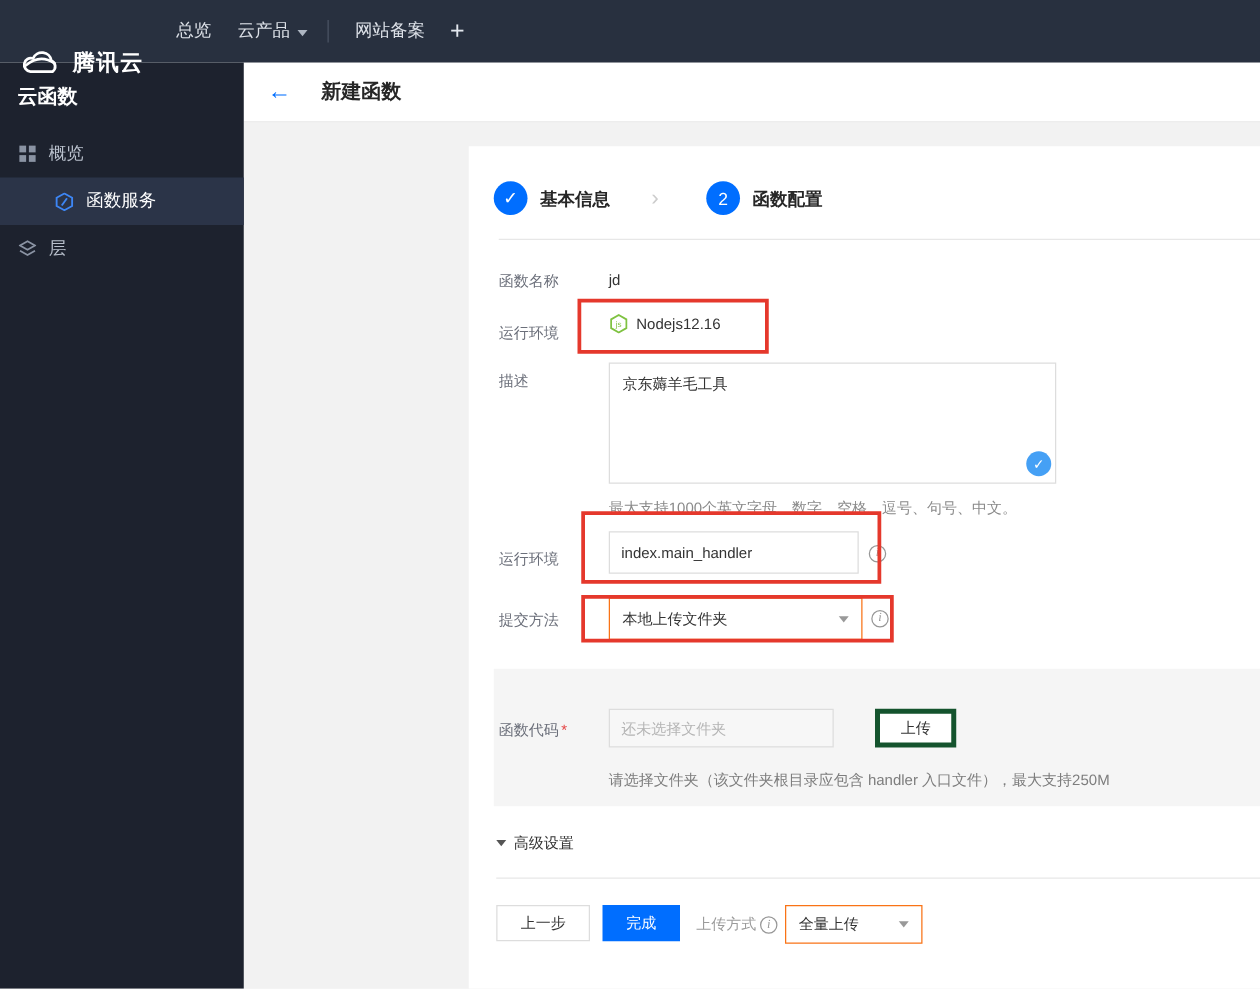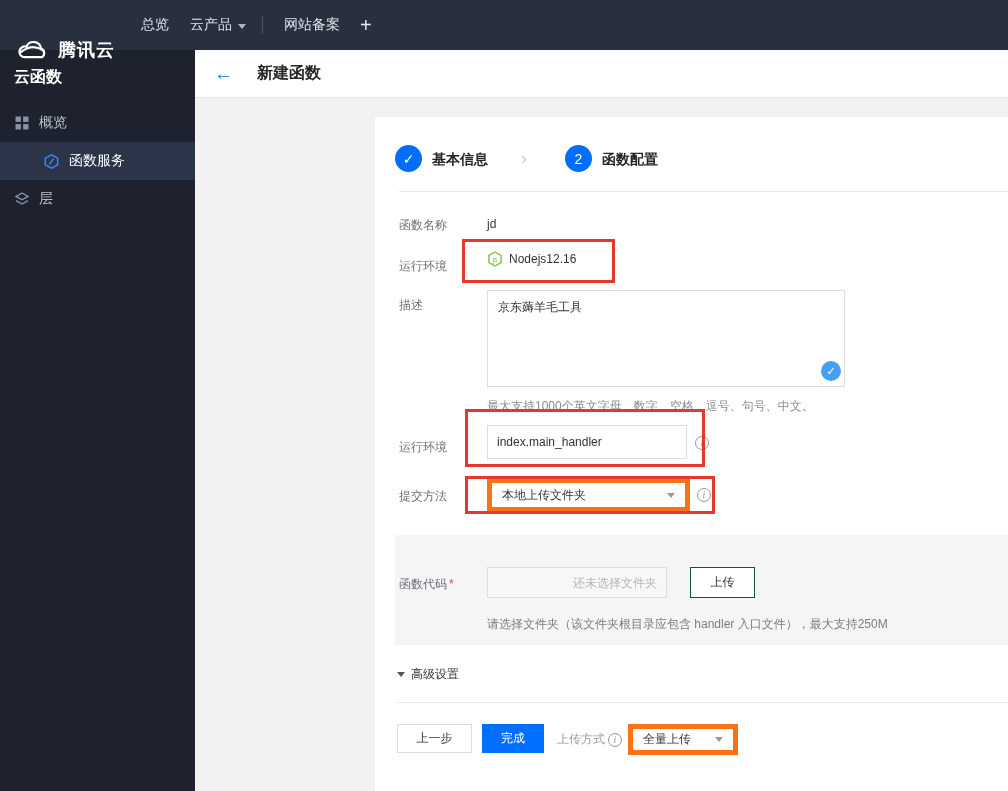--- a/index.html
+++ b/index.html
@@ -45,35 +45,35 @@
   .steps-divider { position:absolute; top:74px; left:24px; right:0; height:1px; background:#e7e7e7; }
 
   
   .f-label { position:absolute; left:24px; width:84px; font-size:12px; color:#6b6f7a; }
   .f-value { position:absolute; font-size:12px; color:#333; }
   .runtime-group { position:absolute; left:112px; top:134px; display:flex; align-items:center; gap:6px; font-size:12px; color:#333; }
   .desc-textarea { position:absolute; left:112px; top:173px; width:358px; height:97px; border:1px solid #ddd; font-size:12px; color:#333; padding:8px 10px; resize:none; outline:none; font-family:inherit; background:#fff; }
   .valid-check { position:absolute; left:446px; top:244px; width:20px; height:20px; border-radius:50%; background:#45a0f5; color:#fff; font-size:11px; display:flex; align-items:center; justify-content:center; }
   .hint { position:absolute; font-size:12px; color:#8a8a8a; }
   .text-input { position:absolute; border:1px solid #ddd; font-size:12px; color:#333; padding:0 9px; outline:none; font-family:inherit; background:#fff; }
-  .select-box { position:absolute; border:5px solid #f97316; background:#fff; display:flex; align-items:center; justify-content:space-between; padding:0 10px; font-size:12px; color:#333; cursor:pointer; }
+  .select-box { position:absolute; border:1px solid #f97316; background:#fff; display:flex; align-items:center; justify-content:space-between; padding:0 10px; font-size:12px; color:#333; cursor:pointer; }
   .caret-down { width:0; height:0; border-left:4px solid transparent; border-right:4px solid transparent; border-top:5px solid #999; }
   .info-icon { position:absolute; width:14px; height:14px; border:1px solid #979797; border-radius:50%; color:#979797; font-size:10px; display:flex; align-items:center; justify-content:center; cursor:pointer; font-family:"Liberation Serif","DejaVu Serif",serif; }
   .info-icon::after { content:"i"; font-style:italic; line-height:1; }
   .info-inline { position:static; flex:none; }
 
   .red-box { position:absolute; border:3px solid #e5382c; background:transparent; pointer-events:none; z-index:6; }
 
   
   .code-section { position:absolute; left:20px; top:418px; width:613px; height:110px; background:#f5f5f5; }
   .code-label { position:absolute; left:4px; top:41px; font-size:12px; color:#6b6f7a; }
   .req { color:#e54545; margin-left:2px; }
-  .code-input { left:92px; top:32px; width:180px; height:31px; background:#f7f7f7; color:#999;text-align:right; }
+  .code-input { left:92px; top:32px; width:180px; height:31px; background:#f7f7f7; color:#999; }
   .code-input::placeholder { color:#b5b5b5; }
-  .upload-btn { position:absolute; left:295px; top:32px; width:65px; height:31px; background:#fff; border:1px solid #14532d; font-size:12px; color:#333; cursor:pointer; font-family:inherit; }
+  .upload-btn { position:absolute; left:305px; top:32px; width:65px; height:31px; background:#fff; border:4px solid #14532d; font-size:12px; color:#333; cursor:pointer; font-family:inherit; }
   .code-hint { left:92px; top:81px; color:#7d7d7d;text-align:right; }
 
   
   .advanced { position:absolute; left:22px; top:549px; display:flex; align-items:center; gap:6px; font-size:12px; color:#333; cursor:pointer; }
   .tri-down { width:0; height:0; border-left:4px solid transparent; border-right:4px solid transparent; border-top:5px solid #555; }
   .footer-divider { position:absolute; top:585px; left:22px; right:0; height:1px; background:#e7e7e7; }
   .btn { position:absolute; height:29px; font-size:12px; display:flex; align-items:center; justify-content:center; cursor:pointer; font-family:inherit; }
   .btn-prev { left:22px; top:607px; width:75px; background:#fff; border:1px solid #ddd; color:#333; }
   .btn-done { left:107px; top:607px; width:62px; background:#006eff; border:none; color:#fff; }
   .upload-mode-label { position:absolute; left:182px; top:614px; font-size:12px; color:#9b9b9b; display:flex; align-items:center; gap:3px; }

